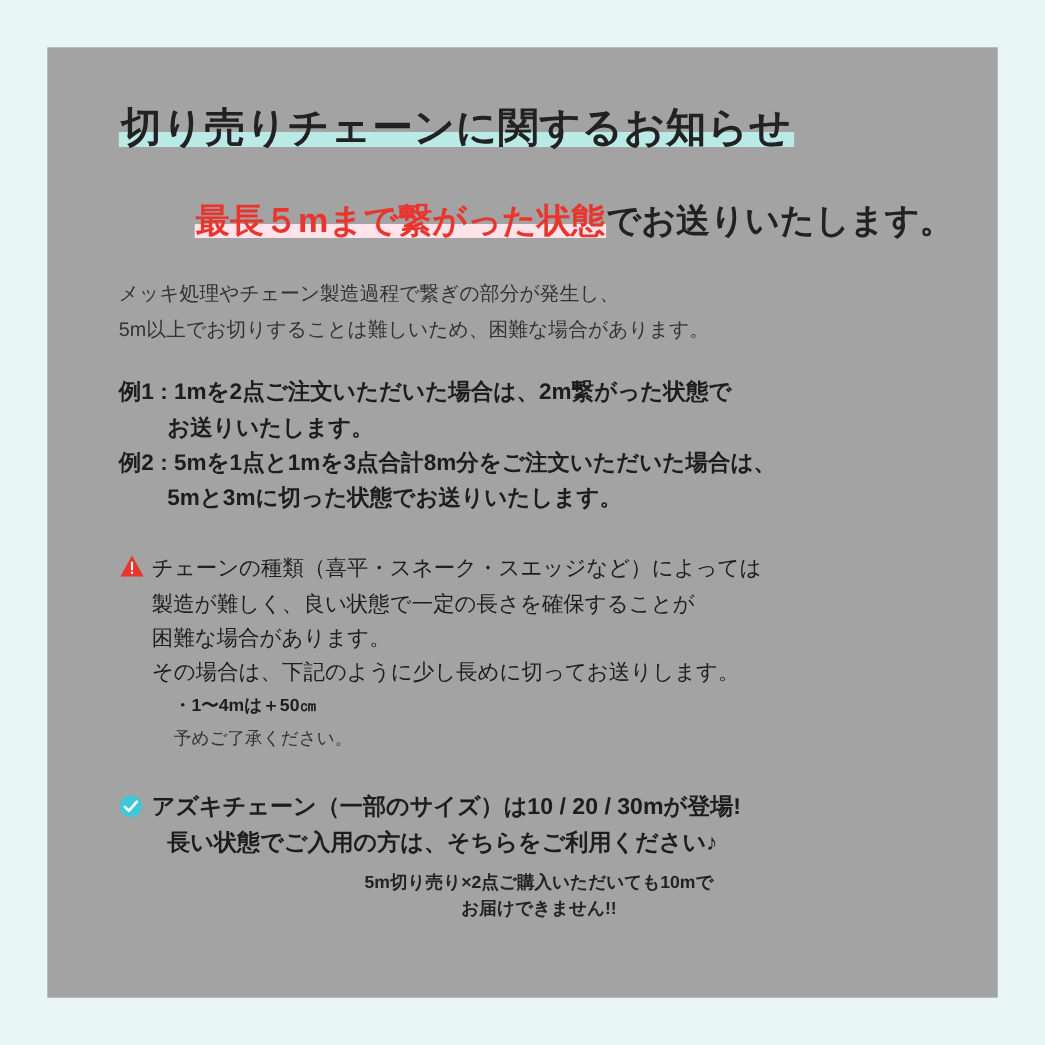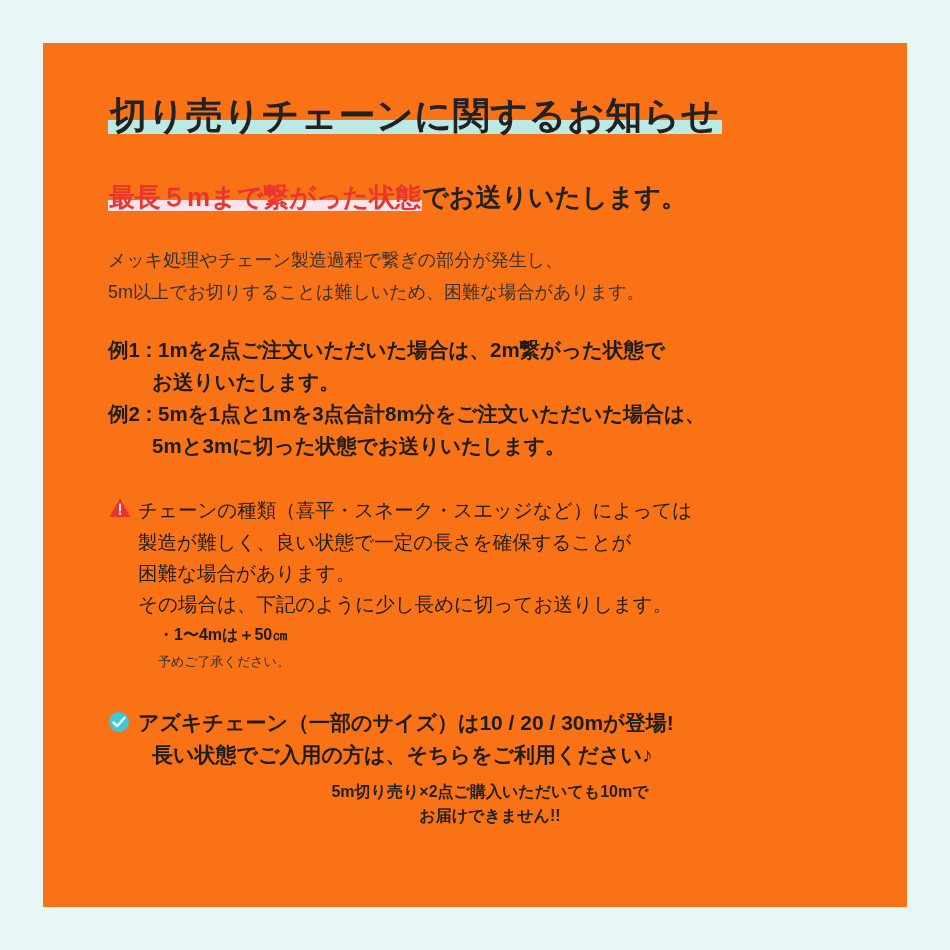--- a/index.html
+++ b/index.html
@@ -12,21 +12,21 @@
     background: #e8f7f5;
     font-family: "Liberation Sans", "DejaVu Sans", sans-serif;
     overflow: hidden;
   }
   .card {
     position: absolute;
     left: 43px;
     top: 43px;
     width: 864px;
     height: 864px;
-    background: #f97316;
+    background: #a3a3a3;
     box-sizing: border-box;
   }
   .inner {
     position: absolute;
     left: 0;
     top: 0;
     width: 864px;
     height: 864px;
     padding: 48px 40px 0 65px;
     box-sizing: border-box;
@@ -44,25 +44,26 @@
     color: #222222;
     letter-spacing: 0.5px;
     line-height: 1.35;
     background: linear-gradient(transparent 62%, #b9eae6 62%, #b9eae6 94%, transparent 94%);
     padding: 0 2px;
   }
 
   
   .lead {
     margin-top: 38px;
-    font-size: 26px;
+    font-size: 31px;
     font-weight: bold;
     color: #222222;
     line-height: 1.4;
     white-space: nowrap;
+    text-align: right;
   }
   .lead .hl {
     color: #e8352e;
     background: linear-gradient(transparent 60%, #ffe3ea 60%, #ffe3ea 95%, transparent 95%);
     padding: 0 1px;
   }
   .lead .rest {
     font-weight: bold;
     color: #222222;
   }
@@ -107,21 +108,21 @@
   .warn-line { display: block; }
   .bullet {
     display: block;
     font-weight: bold;
     font-size: 16px;
     padding-left: 20px;
     margin-top: 2px;
   }
   .small-note {
     display: block;
-    font-size: 13px;
+    font-size: 16px;
     font-weight: normal;
     margin-top: 4px;
     padding-left: 20px;
     color: #333333;
   }
 
   
   .final {
     margin-top: 34px;
     position: relative;

